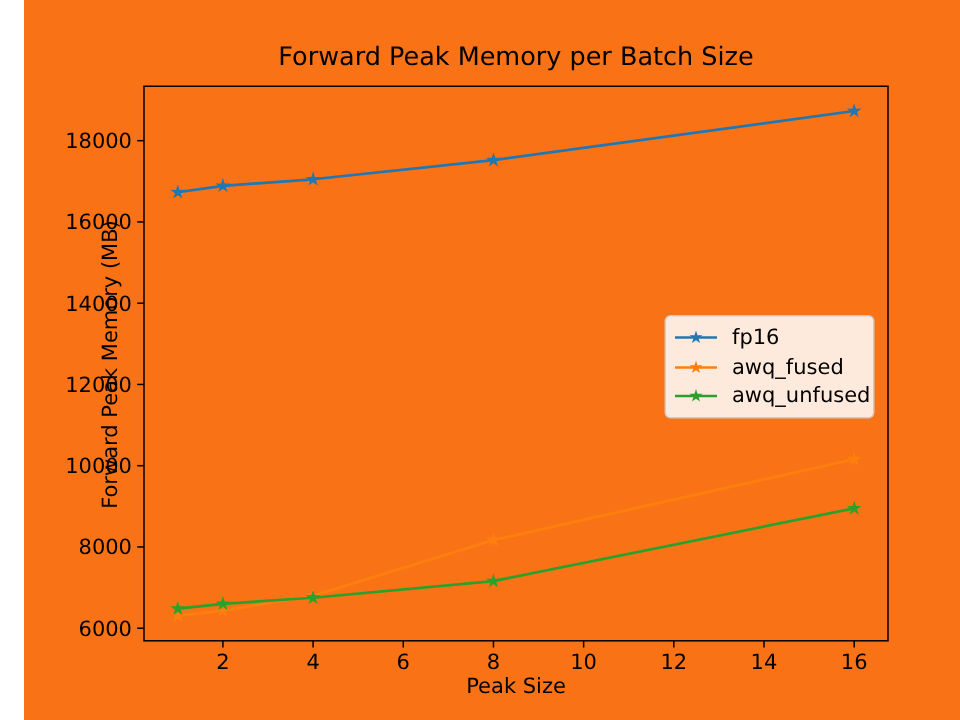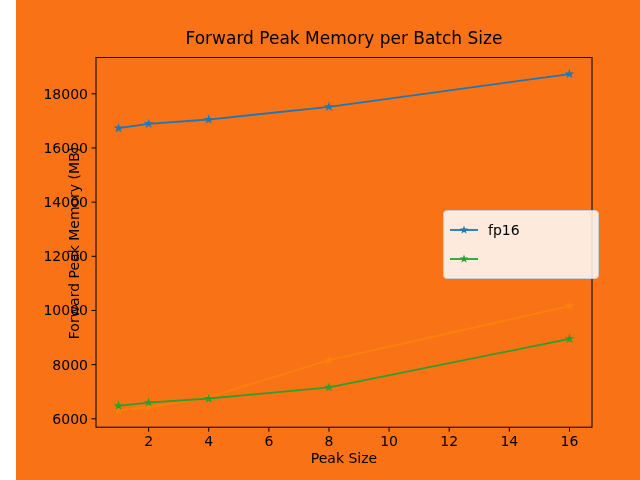--- a/index.html
+++ b/index.html
@@ -15,21 +15,21 @@
     position:absolute;left:80px;top:450px;width:496px;text-align:center;
     font-size:14px;color:#000000;
   }
   #y-axis-label{
     position:absolute;left:-57px;top:235px;width:230px;text-align:center;
     transform:rotate(-90deg);transform-origin:center center;
     font-size:14px;color:#000000;white-space:nowrap;
   }
   #plot-svg{position:absolute;left:0;top:0;}
   #legend{
-    position:absolute;left:427px;top:210px;width:156px;height:69px;
+    position:absolute;left:427px;top:210px;width:140px;height:69px;
     box-sizing:border-box;background:rgba(255,255,255,0.85);
     border:1px solid #cccccc;border-radius:4px;padding:4px 6px 4px 5px;
     display:flex;flex-direction:column;justify-content:space-around;
   }
   .legend-row{display:flex;align-items:center;height:21px;}
   .legend-row svg{flex:0 0 auto;display:block;}
   .legend-label{margin-left:9px;font-size:14px;color:#000000;white-space:nowrap;}
   text{font-family:"DejaVu Sans","Liberation Sans",sans-serif;}
 </style>
 </head>
@@ -93,18 +93,26 @@
   <div id="legend">
       <div class="legend-row">
         <svg width="30" height="14">
           <line x1="1" y1="7" x2="29" y2="7" stroke="#1f77b4" stroke-width="1.8"></line>
           <polygon points="15.00,2.40 16.03,5.58 19.37,5.58 16.67,7.54 17.70,10.72 15.00,8.75 12.30,10.72 13.33,7.54 10.63,5.58 13.97,5.58" fill="#1f77b4"></polygon>
         </svg>
         <span class="legend-label">fp16</span>
       </div>
       <div class="legend-row">
         <svg width="30" height="14">
+          <line x1="1" y1="7" x2="29" y2="7" stroke="#ff7f0e" stroke-width="1.8"></line>
+          <polygon points="15.00,2.40 16.03,5.58 19.37,5.58 16.67,7.54 17.70,10.72 15.00,8.75 12.30,10.72 13.33,7.54 10.63,5.58 13.97,5.58" fill="#ff7f0e"></polygon>
+        </svg>
+        <span class="legend-label">awq_fused</span>
+      </div>
+      <div class="legend-row">
+        <svg width="30" height="14">
           <line x1="1" y1="7" x2="29" y2="7" stroke="#2ca02c" stroke-width="1.8"></line>
           <polygon points="15.00,2.40 16.03,5.58 19.37,5.58 16.67,7.54 17.70,10.72 15.00,8.75 12.30,10.72 13.33,7.54 10.63,5.58 13.97,5.58" fill="#2ca02c"></polygon>
         </svg>
+        <span class="legend-label">awq_unfused</span>
       </div>
     </div>
 </div>
 
 </body></html>

